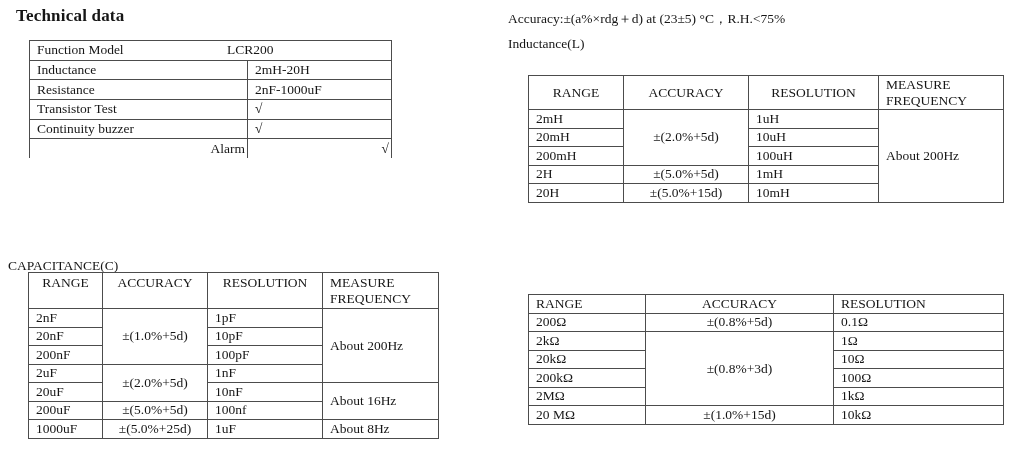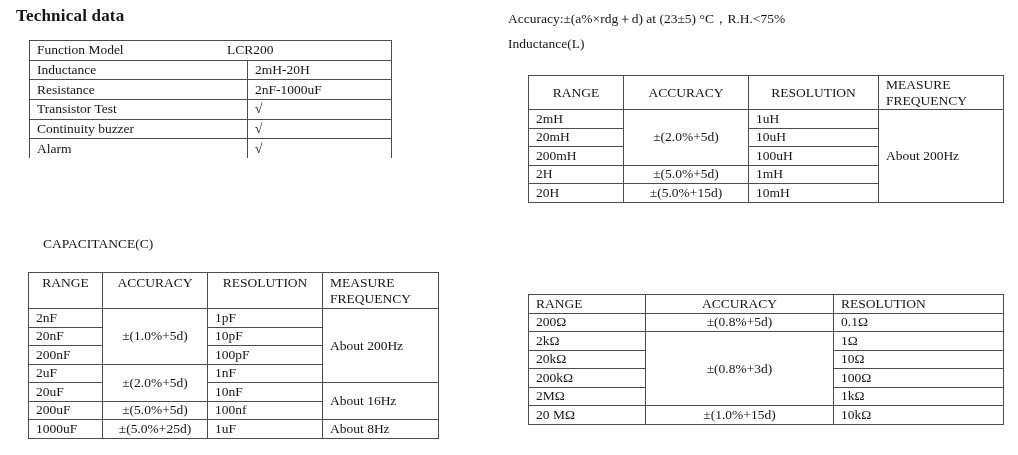--- a/index.html
+++ b/index.html
@@ -21,40 +21,40 @@
     font-weight: bold;
     letter-spacing: 0.2px;
   }
   .txt-label {
     position: absolute;
     font-size: 13.5px;
     white-space: nowrap;
   }
   .note-accuracy   { left: 508px; top: 10px; }
   .lbl-inductance  { left: 508px; top: 36px; }
-  .lbl-capacitance { left: 8px;   top: 236px; margin-left: 35px; }
+  .lbl-capacitance { left: 8px;   top: 258px; }
   .lbl-resistance  { left: 508px; top: 264px; }
 
   table {
     position: absolute;
     border-collapse: collapse;
     table-layout: fixed;
   }
   td {
     border: 1px solid #4c4c4c;
     font-size: 13.5px;
     line-height: 16px;
     padding: 0 2px 0 7px;
     vertical-align: middle;
     white-space: pre-line;
     overflow: hidden;
   }
   td.al-c { text-align: center; padding-left: 2px; }
   td.va-t { vertical-align: top; padding-top: 2px; }
-  td.nb   { border-bottom: none; }
+  td.nb   { border-bottom: none; text-align: right; }
   td.rel  { position: relative; }
   .cell-t2 {
     position: absolute;
     left: 197px;
     top: 50%;
     transform: translateY(-50%);
     white-space: nowrap;
   }
 
   .t-func { left: 29px;  top: 40px;  width: 362px; }

